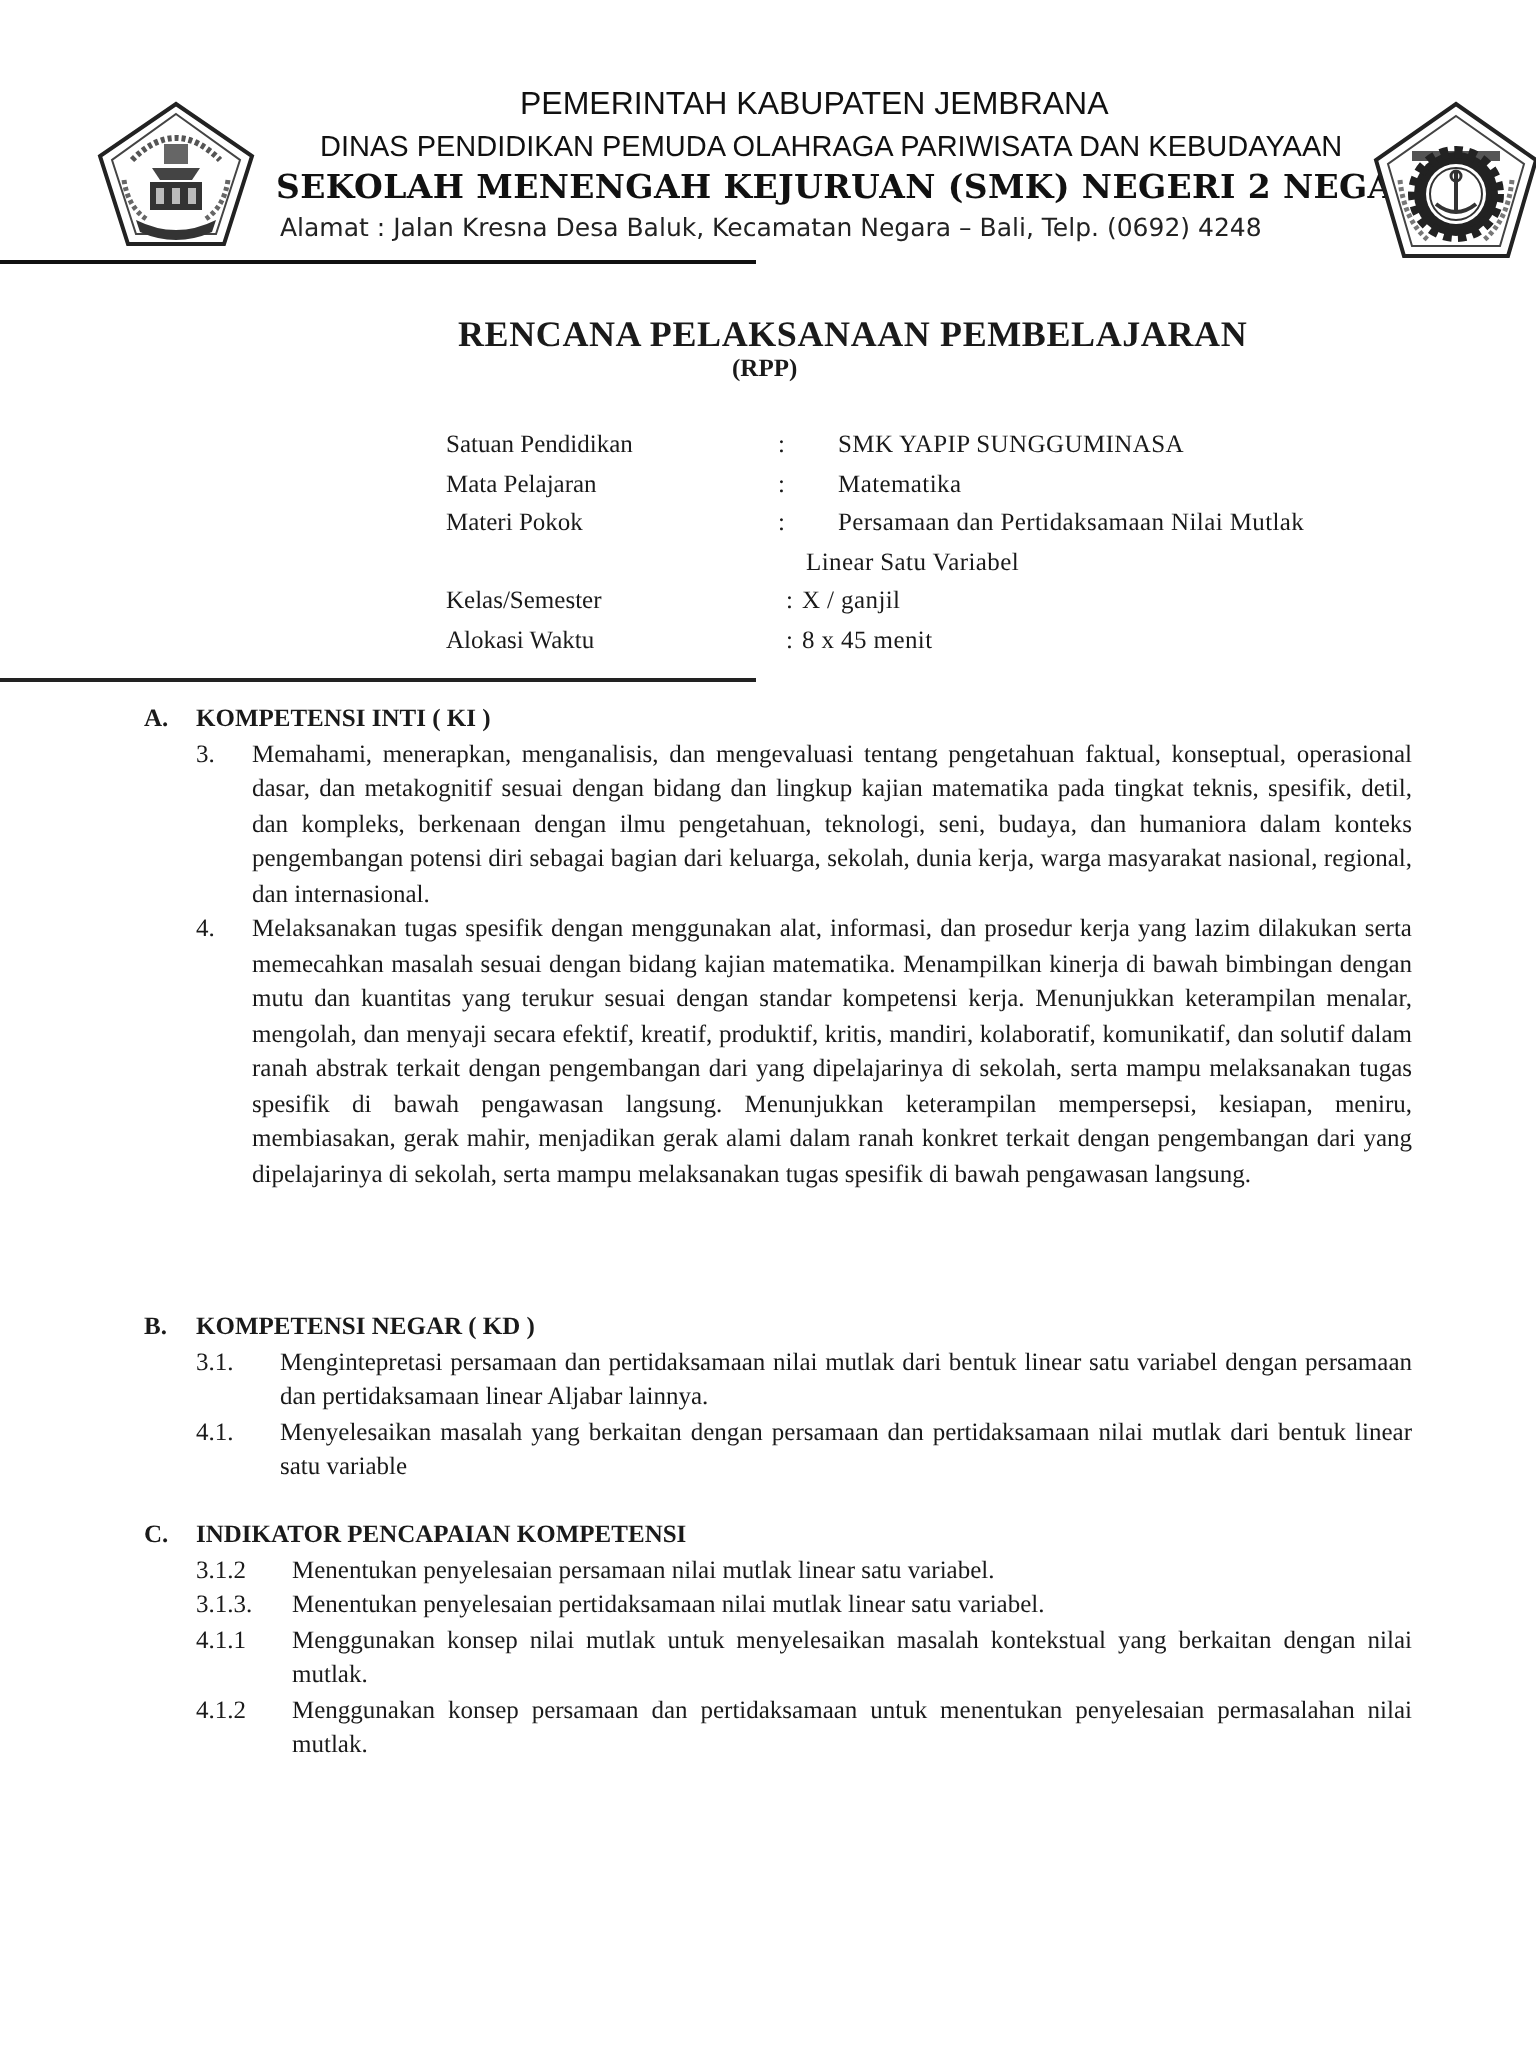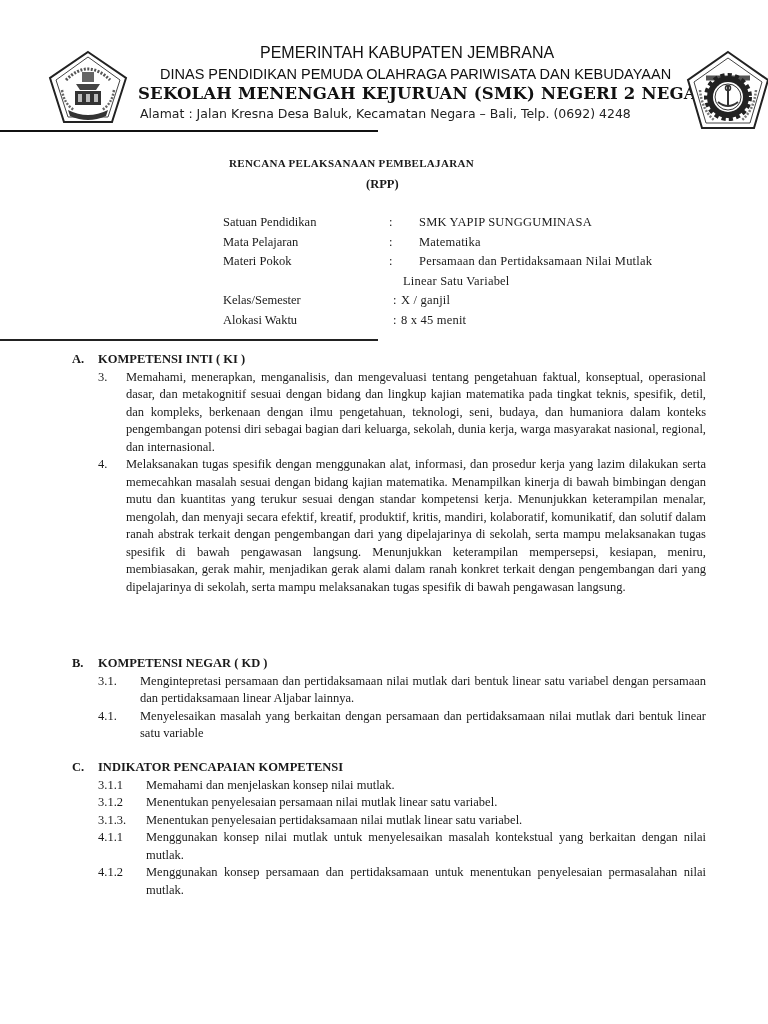--- a/index.html
+++ b/index.html
@@ -10,21 +10,21 @@
   .logo-right { left: 684px; top: 50px; width: 84px; height: 84px; overflow: hidden; }
   .kop-line { position: absolute; font-family: "Liberation Sans", sans-serif; white-space: nowrap; color: #111; }
   .kop1 { left: 260px; top: 44px; font-size: 16px; }
   .kop2 { left: 160px; top: 66px; font-size: 14.5px; }
   .kop3 { left: 138px; top: 84px; font-size: 16.5px; font-family: "DejaVu Serif", serif; font-weight: bold; letter-spacing: 0.2px; }
   .kop4 { left: 140px; top: 106px; font-size: 12.5px; font-family: "DejaVu Sans", sans-serif; color: #222; }
   .rule-top { position: absolute; left: 0; top: 130px; width: 378px; height: 2px; background: #111; }
   .rule-mid { position: absolute; left: 0; top: 339px; width: 378px; height: 1.5px; background: #222; }
 
   .doc { font-family: "Liberation Serif", serif; }
-  .title1 { position: absolute; left: 229px; top: 157px; font-size: 11px; font-weight: bold; letter-spacing: 0.3px; }
+  .title1 { position: absolute; left: 229px; top: 157px; font-size: 18px; font-weight: bold; letter-spacing: 0.3px; }
   .title2 { position: absolute; left: 366px; top: 177px; font-size: 12.5px; font-weight: bold; }
 
   .meta { position: absolute; left: 223px; top: 215px; width: 480px; font-size: 12.5px; }
   .meta-row { position: relative; height: 19.5px; }
   .meta-label { position: absolute; left: 0; font-weight: normal; }
   .meta-colon { position: absolute; left: 166px; }
   .meta-value { position: absolute; left: 196px; letter-spacing: 0.2px; }
   .meta-row.tight .meta-colon { left: 170px; }
   .meta-row.tight .meta-value { left: 178px; text-align: center; }
   .meta-row.cont .meta-value { left: 178px; }
@@ -148,24 +148,20 @@
       <span class="item-text">Menyelesaikan masalah yang berkaitan dengan persamaan dan pertidaksamaan nilai mutlak dari bentuk linear satu variable</span>
     </div>
   </div>
 
   <div class="section" style="top:759px">
     <div class="sec-head">
       <span class="sec-letter">C.</span>
       <span>INDIKATOR PENCAPAIAN KOMPETENSI</span>
     </div>
     <div class="item">
-      <span class="item-num xwide">3.1.1</span>
-      <span class="item-text">Memahami dan menjelaskan konsep nilai mutlak.</span>
-    </div>
-    <div class="item">
       <span class="item-num xwide">3.1.2</span>
       <span class="item-text">Menentukan penyelesaian persamaan nilai mutlak linear satu variabel.</span>
     </div>
     <div class="item">
       <span class="item-num xwide">3.1.3.</span>
       <span class="item-text">Menentukan penyelesaian pertidaksamaan nilai mutlak linear satu variabel.</span>
     </div>
     <div class="item">
       <span class="item-num xwide">4.1.1</span>
       <span class="item-text">Menggunakan konsep nilai mutlak untuk menyelesaikan masalah kontekstual yang berkaitan dengan nilai mutlak.</span>

